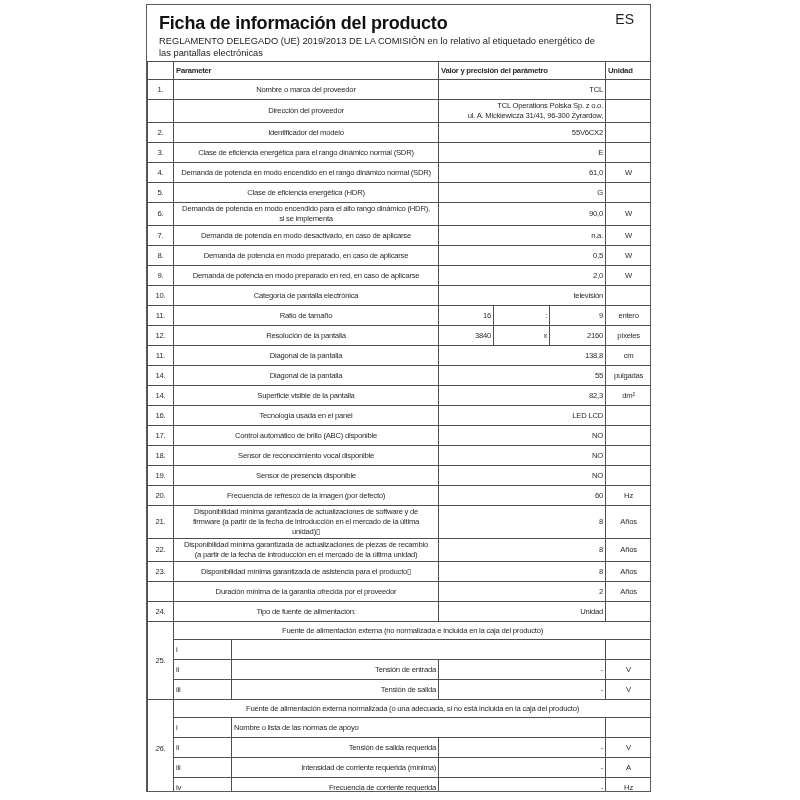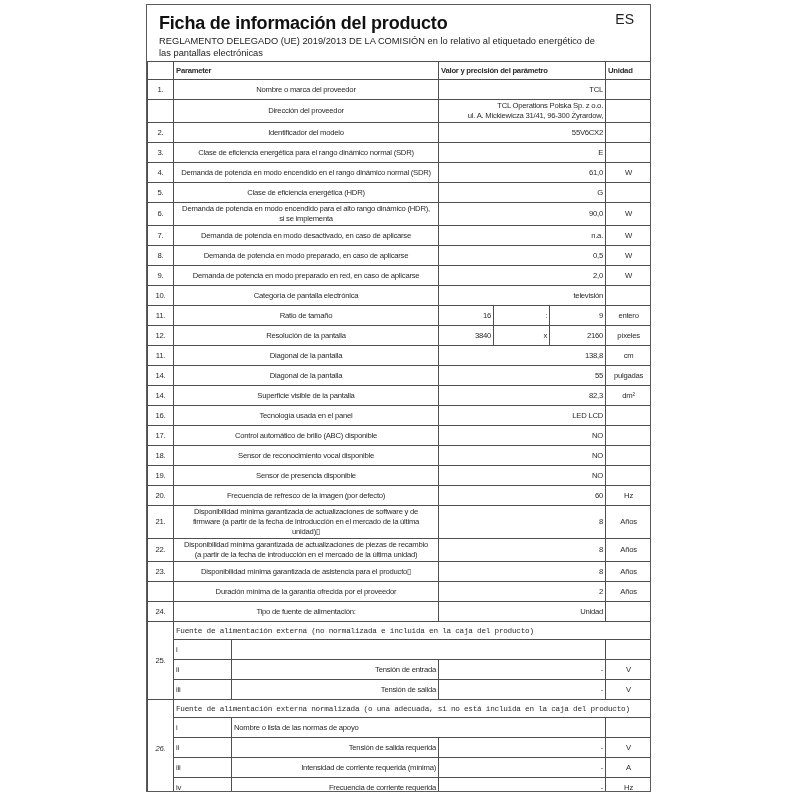--- a/index.html
+++ b/index.html
@@ -15,21 +15,21 @@
   table.fiche td{border:1px solid #4f4f4f;vertical-align:middle;box-sizing:border-box;
                  font-size:7.7px;line-height:1.3;letter-spacing:-0.25px;color:#2b2b2b;
                  padding:1px 2px;overflow:hidden;}
   tr.rh{height:20px;}
   tr.rh-hdr{height:18px;}
   td.c-hdr{font-weight:700;font-size:8.4px;letter-spacing:-0.1px;}
   td.c-num{text-align:center;}
   td.c-param{text-align:center;padding-left:4px;white-space:pre-line;}
   td.c-val{text-align:right;white-space:pre-line;}
   td.c-unit{text-align:center;}
-  td.c-blockhead{text-align:left;padding-left:4px;font-family:Liberation Mono, monospace;}
+  td.c-blockhead{text-align:center;padding-left:4px;}
   td.c-rn{text-align:left;padding-left:4px;}
   td.c-label{text-align:right;padding-left:4px;}
   td.c-merged{text-align:left;padding-left:4px;}
   td.bnum-25{vertical-align:top;padding-top:20px;text-align:center;}
   td.bnum-26{vertical-align:top;padding-top:5px;text-align:center;font-style:italic;}
 </style>
 </head>
 <body>
 
 <div class="page">

